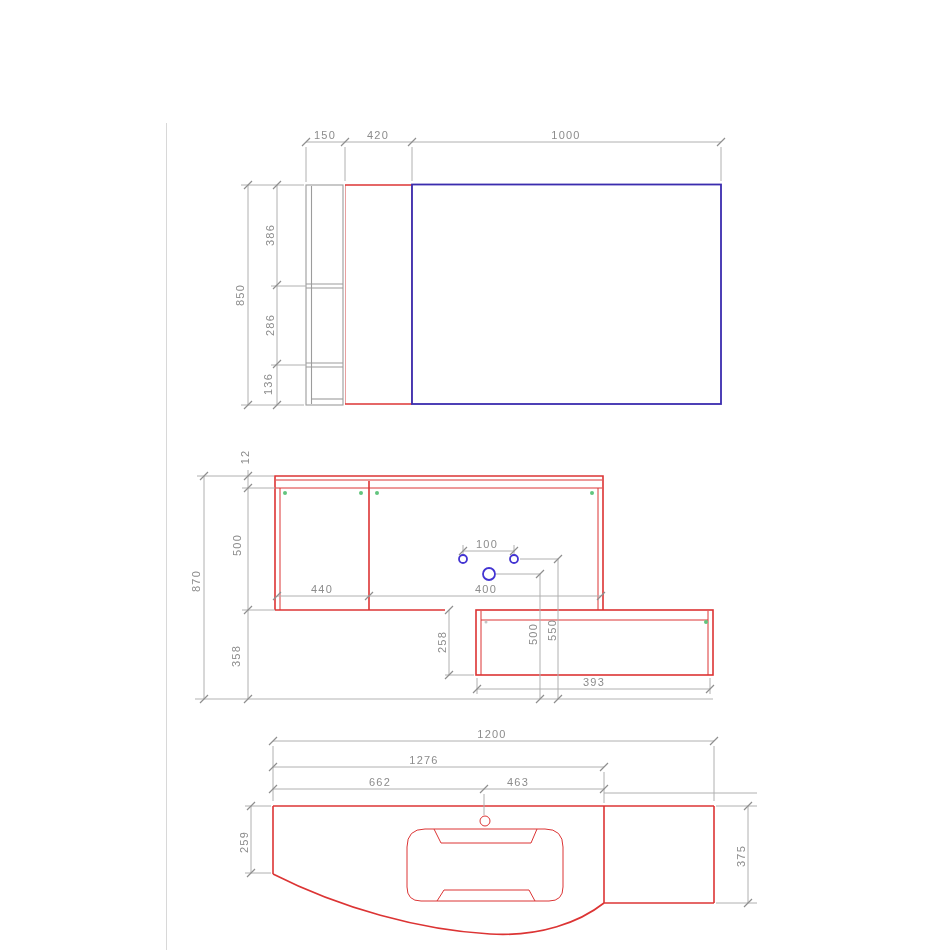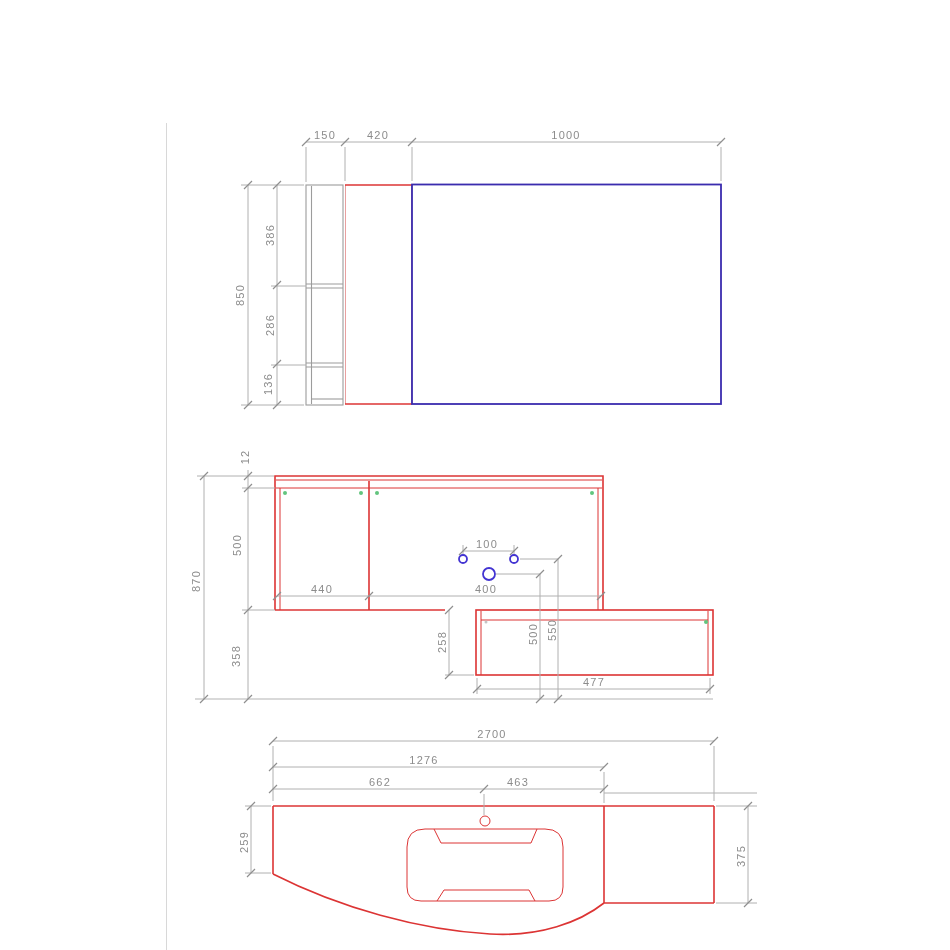--- a/index.html
+++ b/index.html
@@ -195,22 +195,22 @@
   <span class="dim rot" style="left:245px;top:457px">12</span>
   <span class="dim rot" style="left:237px;top:545px">500</span>
   <span class="dim rot" style="left:236px;top:656px">358</span>
   <span class="dim rot" style="left:196px;top:581px">870</span>
   <span class="dim" style="left:322px;top:589px">440</span>
   <span class="dim" style="left:486px;top:589px">400</span>
   <span class="dim" style="left:487px;top:544px">100</span>
   <span class="dim rot" style="left:533px;top:634px">500</span>
   <span class="dim rot" style="left:552px;top:630px">550</span>
   <span class="dim rot" style="left:442px;top:642px">258</span>
-  <span class="dim" style="left:594px;top:682px">477</span>
-
-  <span class="dim" style="left:492px;top:734px">2700</span>
+  <span class="dim" style="left:594px;top:682px">393</span>
+
+  <span class="dim" style="left:492px;top:734px">1200</span>
   <span class="dim" style="left:424px;top:760px">1276</span>
   <span class="dim" style="left:380px;top:782px">662</span>
   <span class="dim" style="left:518px;top:782px">463</span>
   <span class="dim rot" style="left:244px;top:842px">259</span>
   <span class="dim rot" style="left:741px;top:856px">375</span>
 
 </div>
 
 </body></html>

